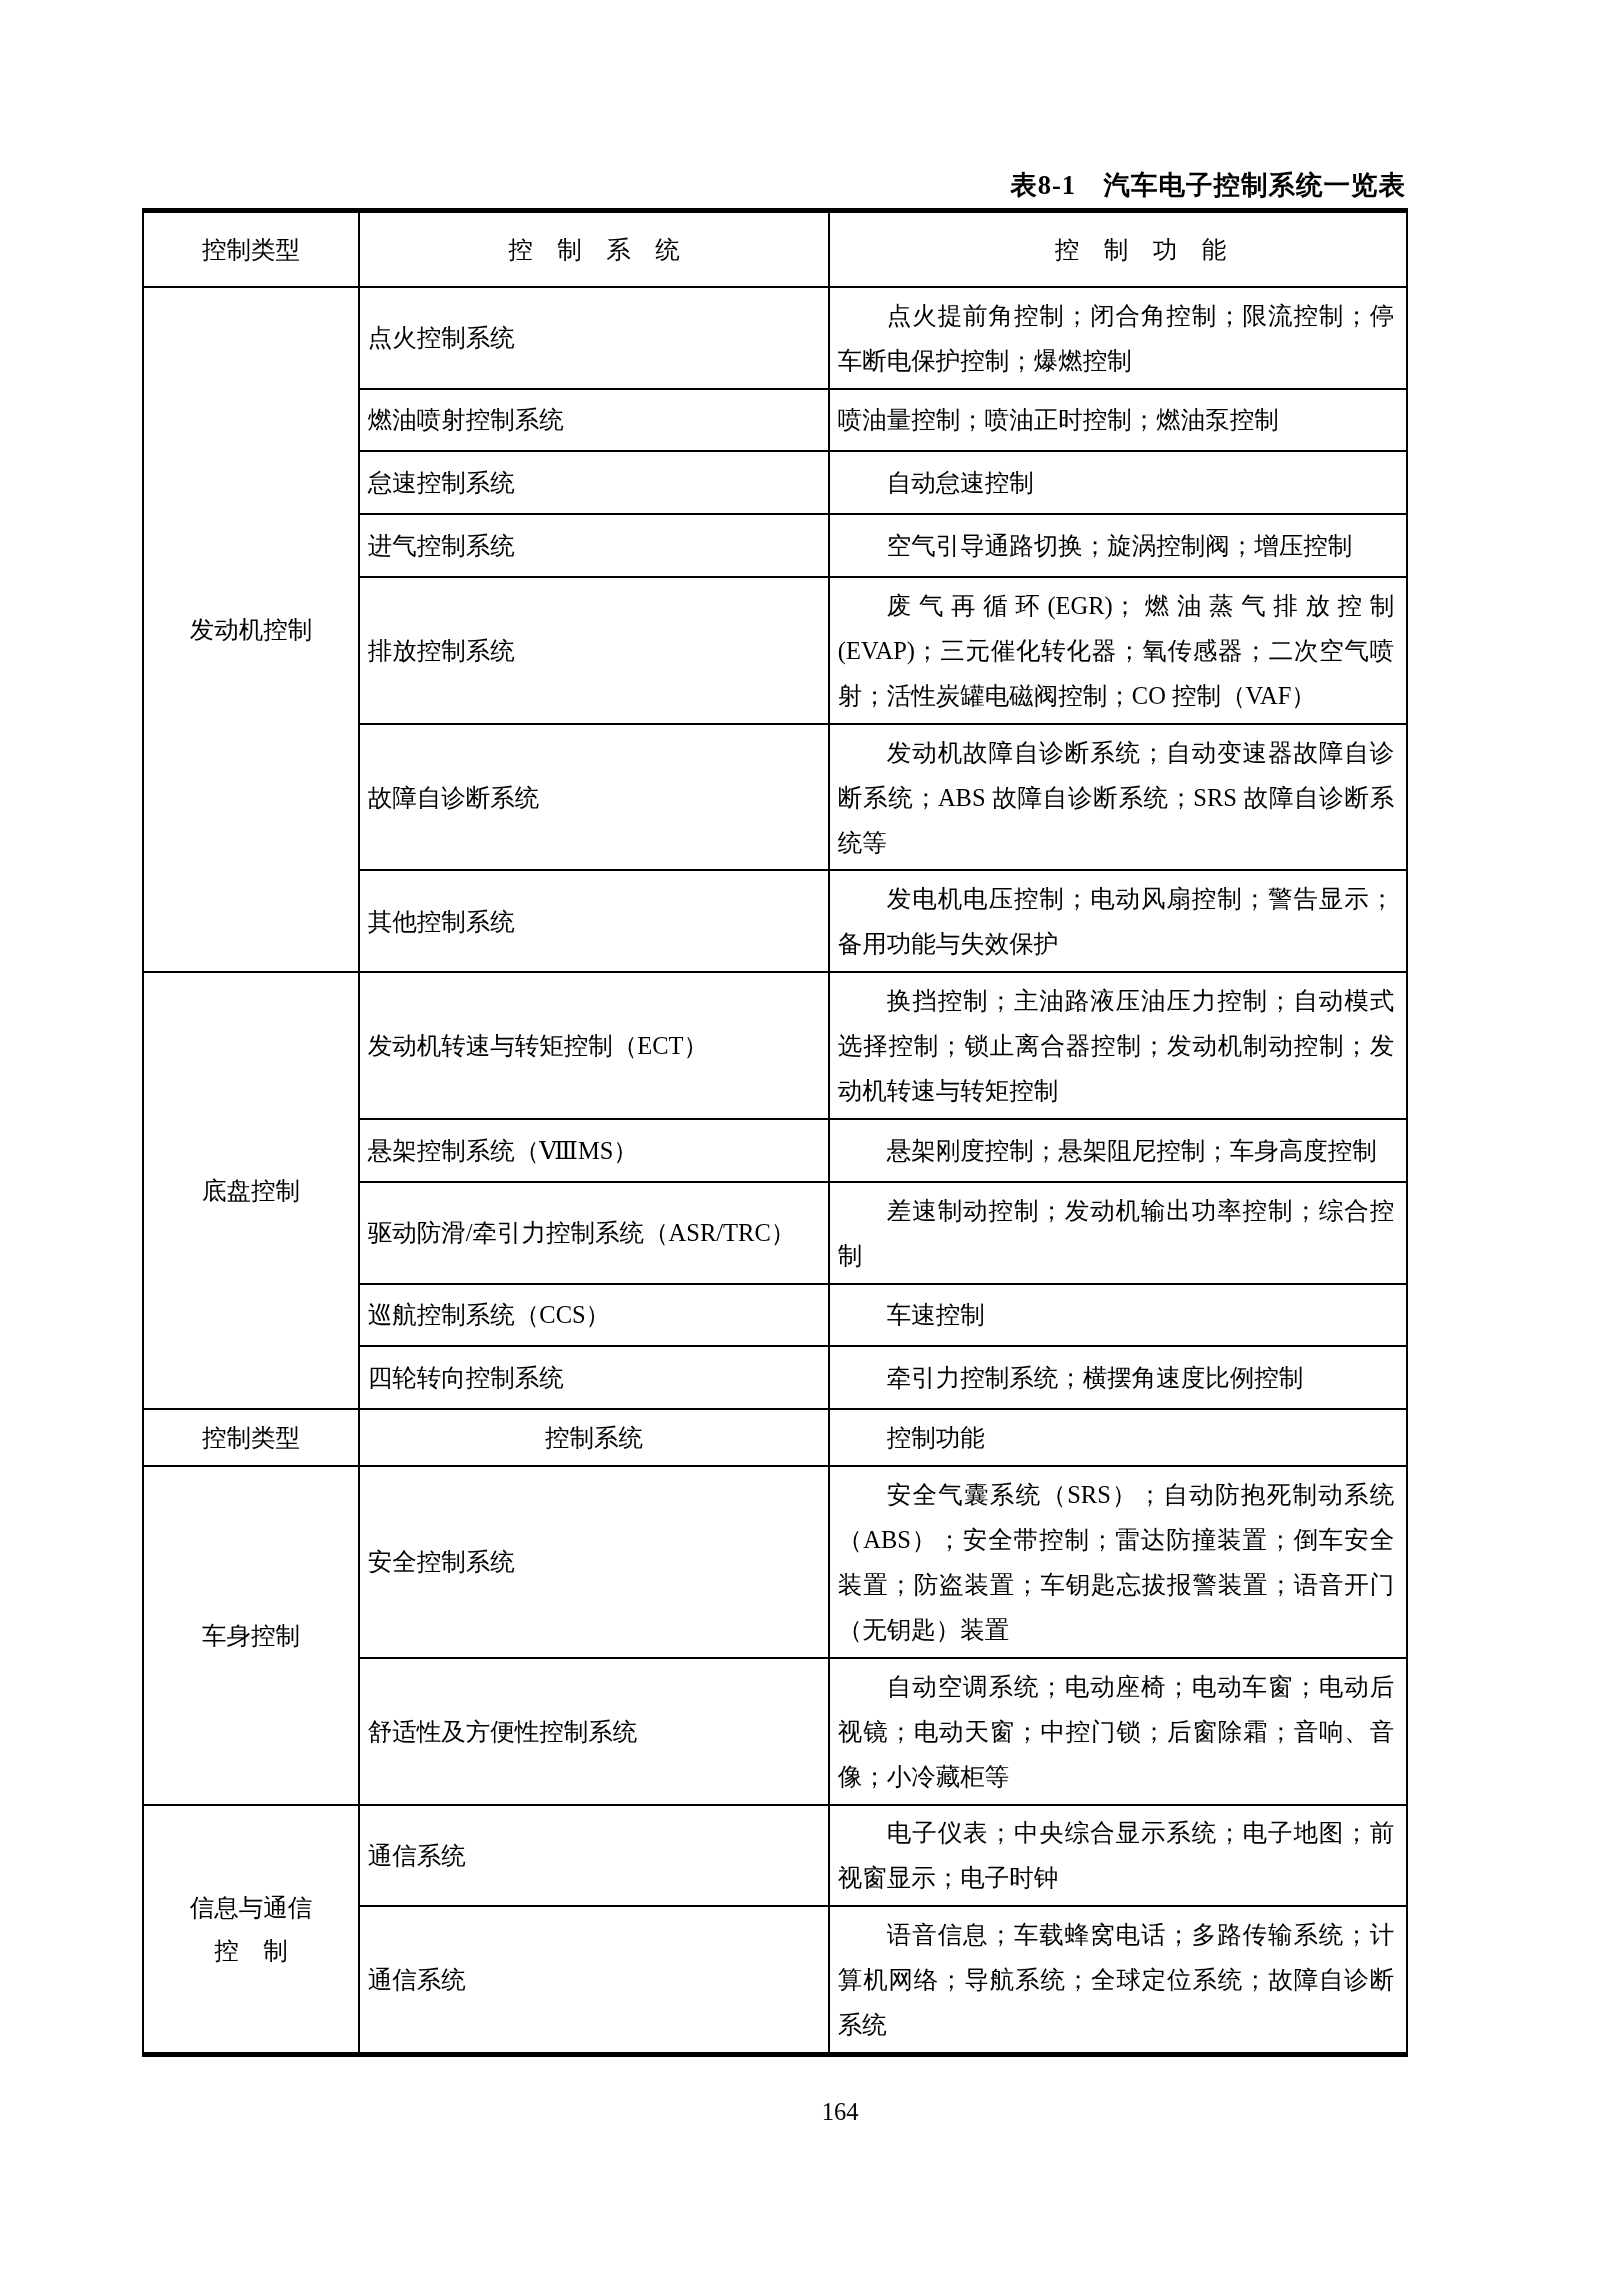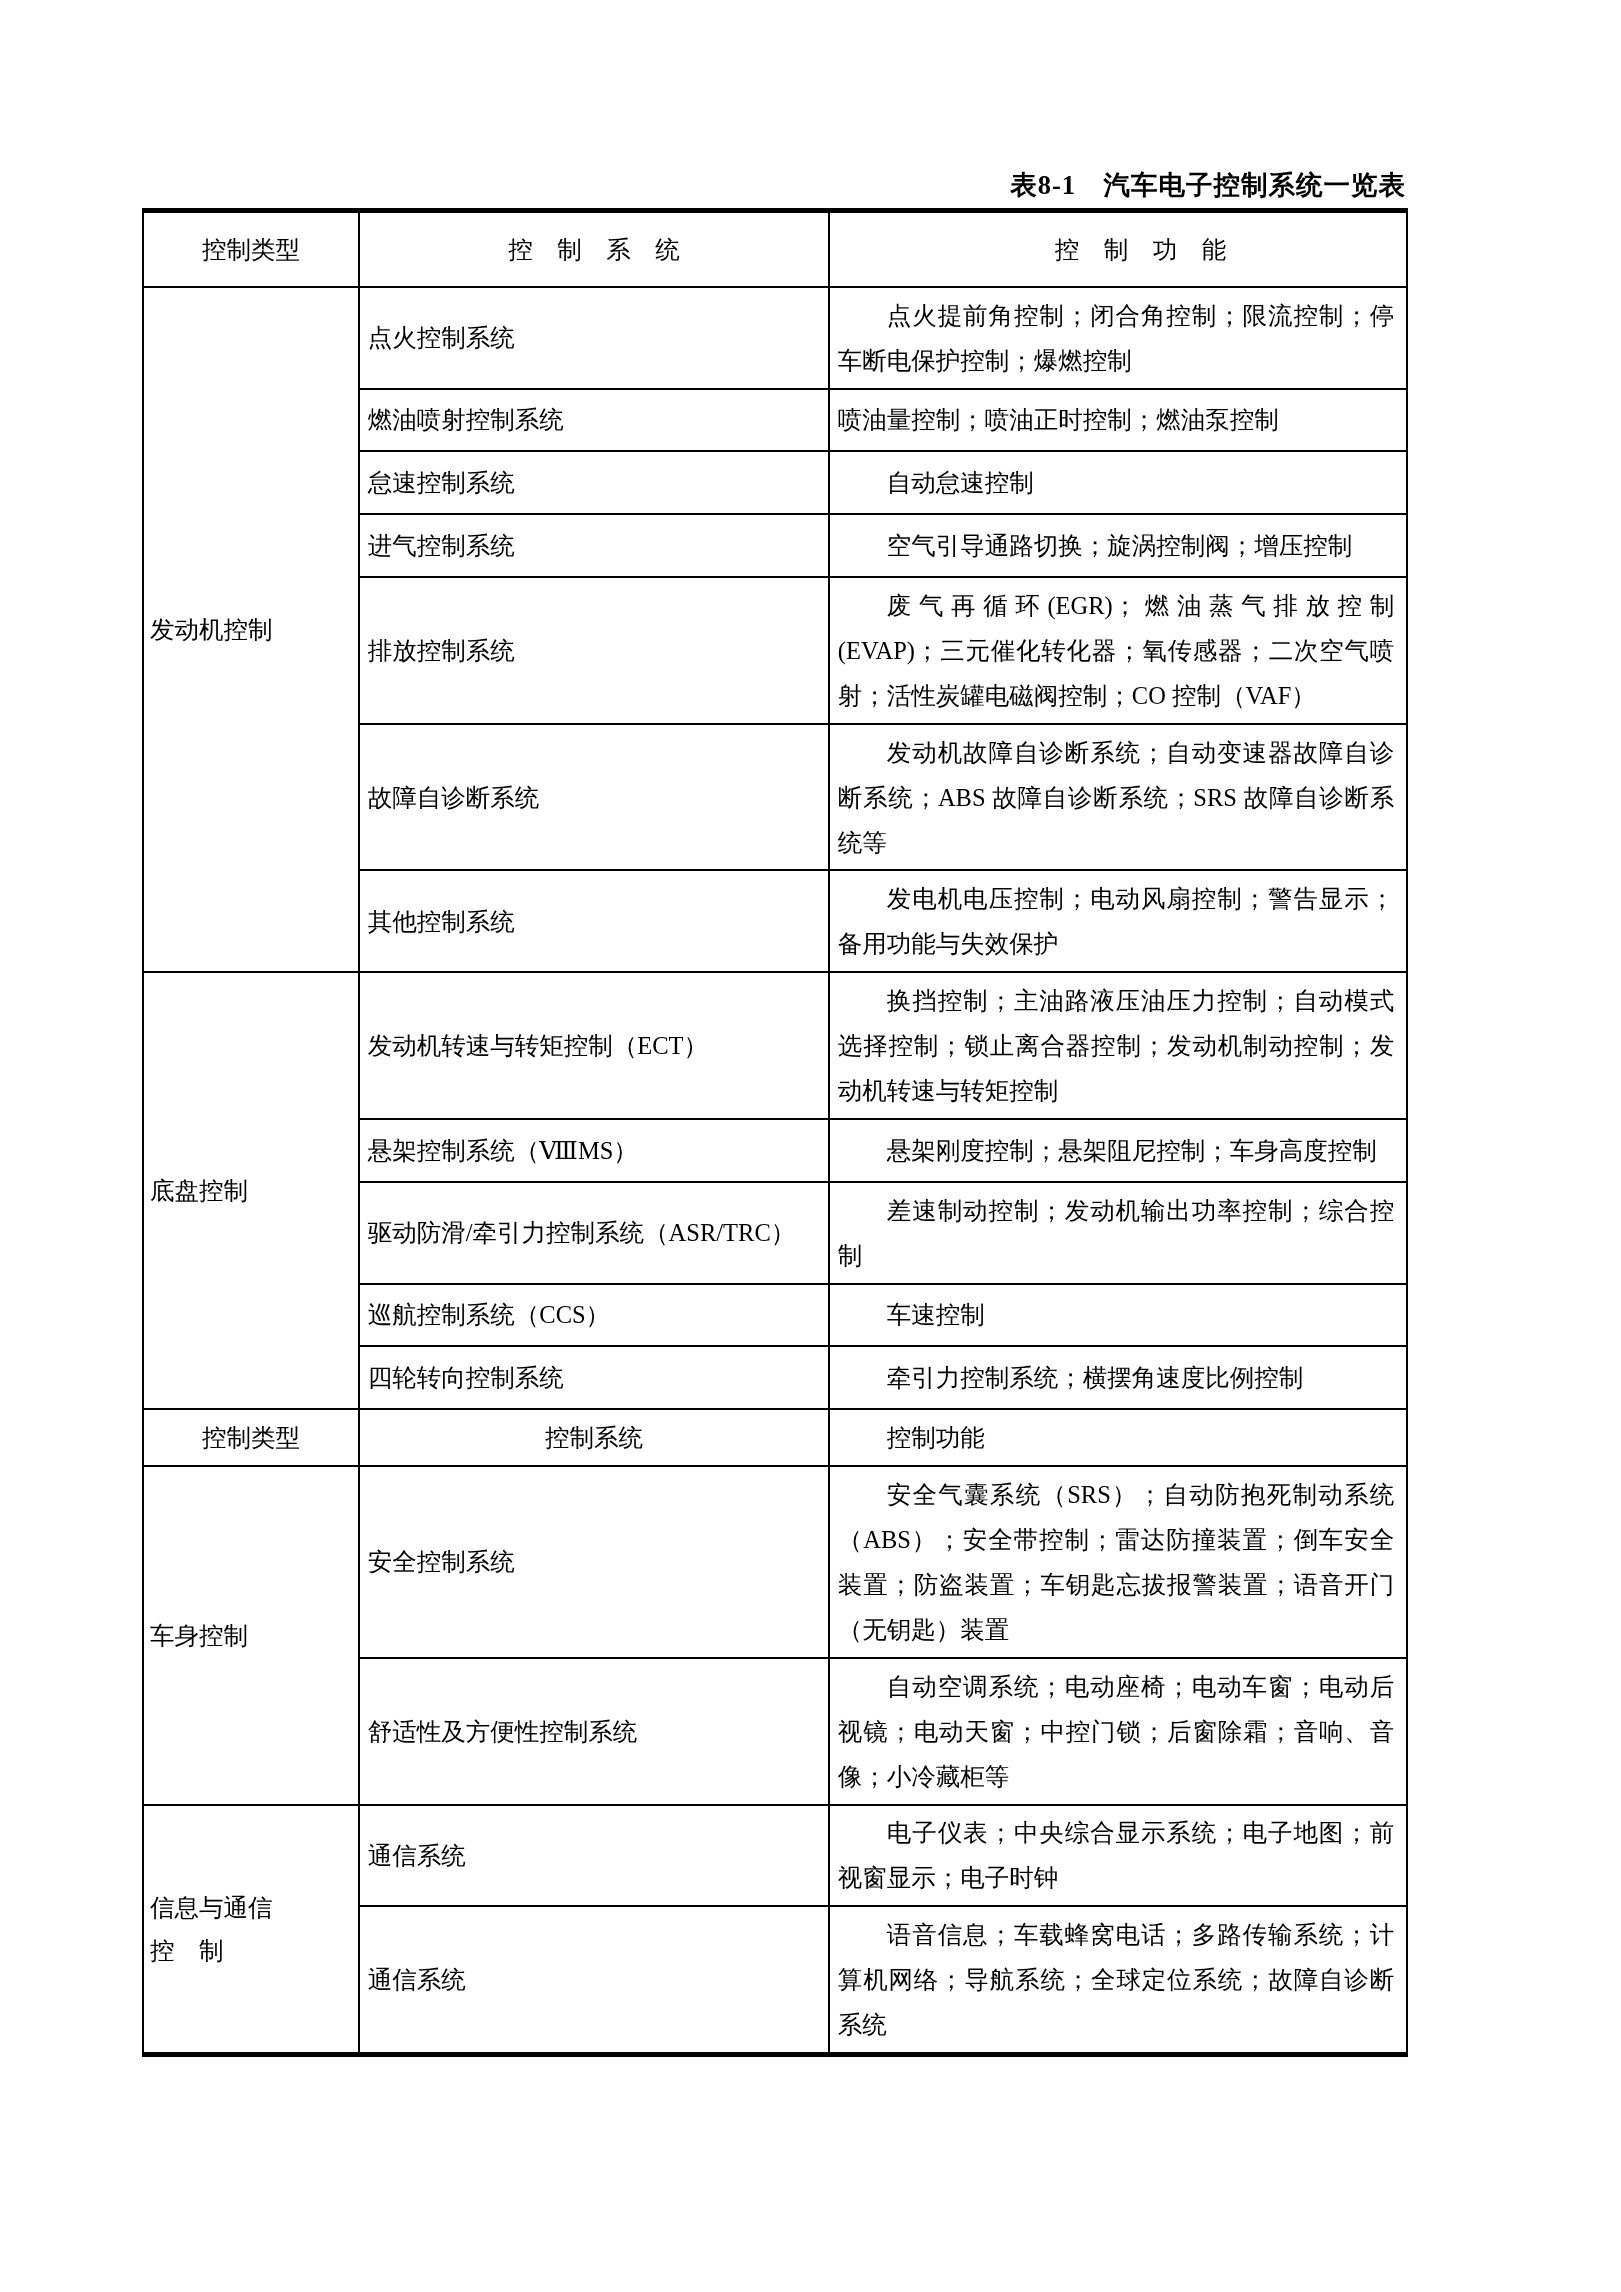--- a/index.html
+++ b/index.html
@@ -47,21 +47,21 @@
     border: 2.9px solid #000;
     font-size: 24.5px;
     vertical-align: middle;
     overflow: hidden;
   }
   col.c-type   { width: 216px; }
   col.c-system { width: 470px; }
   col.c-func   { width: 578px; }
 
   .col-type {
-    text-align: left;
+    text-align: center;
     white-space: pre-line;
     line-height: 43px;
     padding: 3.9px 5.9px;
   }
   .col-system {
     text-align: left;
     line-height: 39px;
     padding: 5.9px 7.8px;
   }
   .col-function {
@@ -184,15 +184,16 @@
           <td class="col-system">通信系统</td>
           <td class="col-function">电子仪表；中央综合显示系统；电子地图；前视窗显示；电子时钟</td>
         </tr>
         <tr class="data-row">
           <td class="col-system">通信系统</td>
           <td class="col-function">语音信息；车载蜂窝电话；多路传输系统；计算机网络；导航系统；全球定位系统；故障自诊断系统</td>
         </tr>
       </tbody>
   </table>
 
+  <div class="page-number">164</div>
 
 </div>
 
 
 </body></html>

